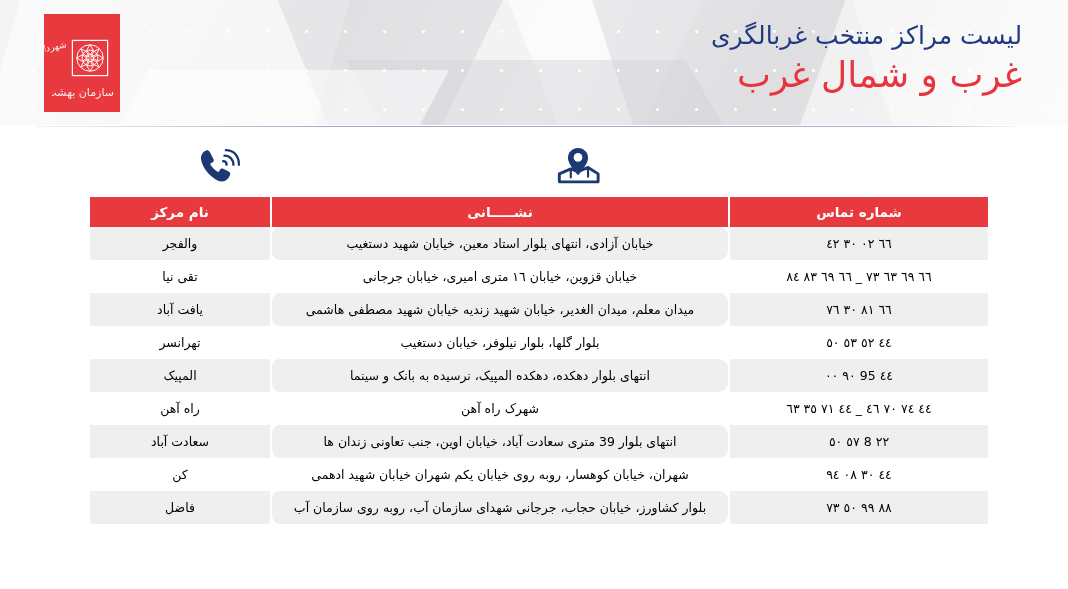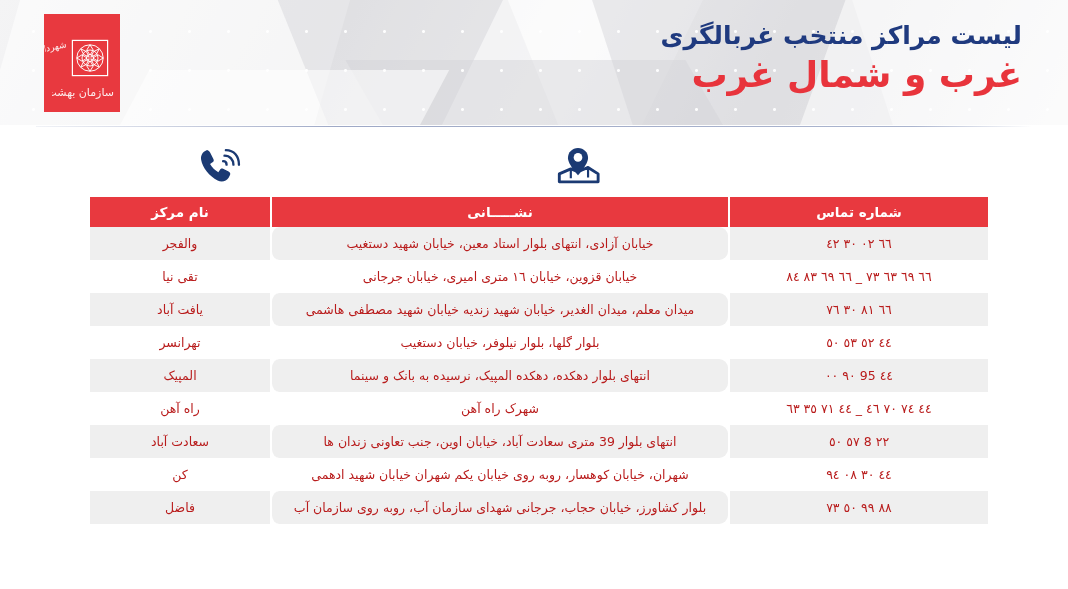--- a/index.html
+++ b/index.html
@@ -109,30 +109,30 @@
     position: absolute;
     left: 0;
     right: 46px;
     top: 20px;
     text-align: left;
     direction: rtl;
   }
   .title-sub {
     color: #1f3a7f;
     font-size: 25px;
-    font-weight: 700;
+    font-weight: 400;
     letter-spacing: -0.5px;
     line-height: 1.25;
     text-align: right;
     white-space: nowrap;
   }
   .title-main {
     color: #e8343c;
     font-size: 36px;
-    font-weight: 700;
+    font-weight: 400;
     letter-spacing: -0.5px;
     line-height: 1.22;
     margin-top: 2px;
     text-align: right;
     white-space: nowrap;
     padding-left: 20px;
   }
 
   
   .banner-rule {
@@ -186,21 +186,21 @@
     padding: 0 32px;
     text-align: center;
     border-left: 2px solid #ffffff;
     white-space: nowrap;
   }
   .tbl th.last { border-left: none; }
 
   .tbl td {
     height: 33px;
     font-size: 12.5px;
-    color: #b91c1c;
+    color: #000000;
     padding: 0 14px;
     text-align: center;
     border-left: 2px solid #ffffff;
     white-space: nowrap;
     overflow: hidden;
   }
   .tbl td.last { border-left: none; }
 
   .tbl tbody tr:nth-child(odd) td  { background: #efefef; }
   .tbl tbody tr:nth-child(even) td { background: #ffffff; }

